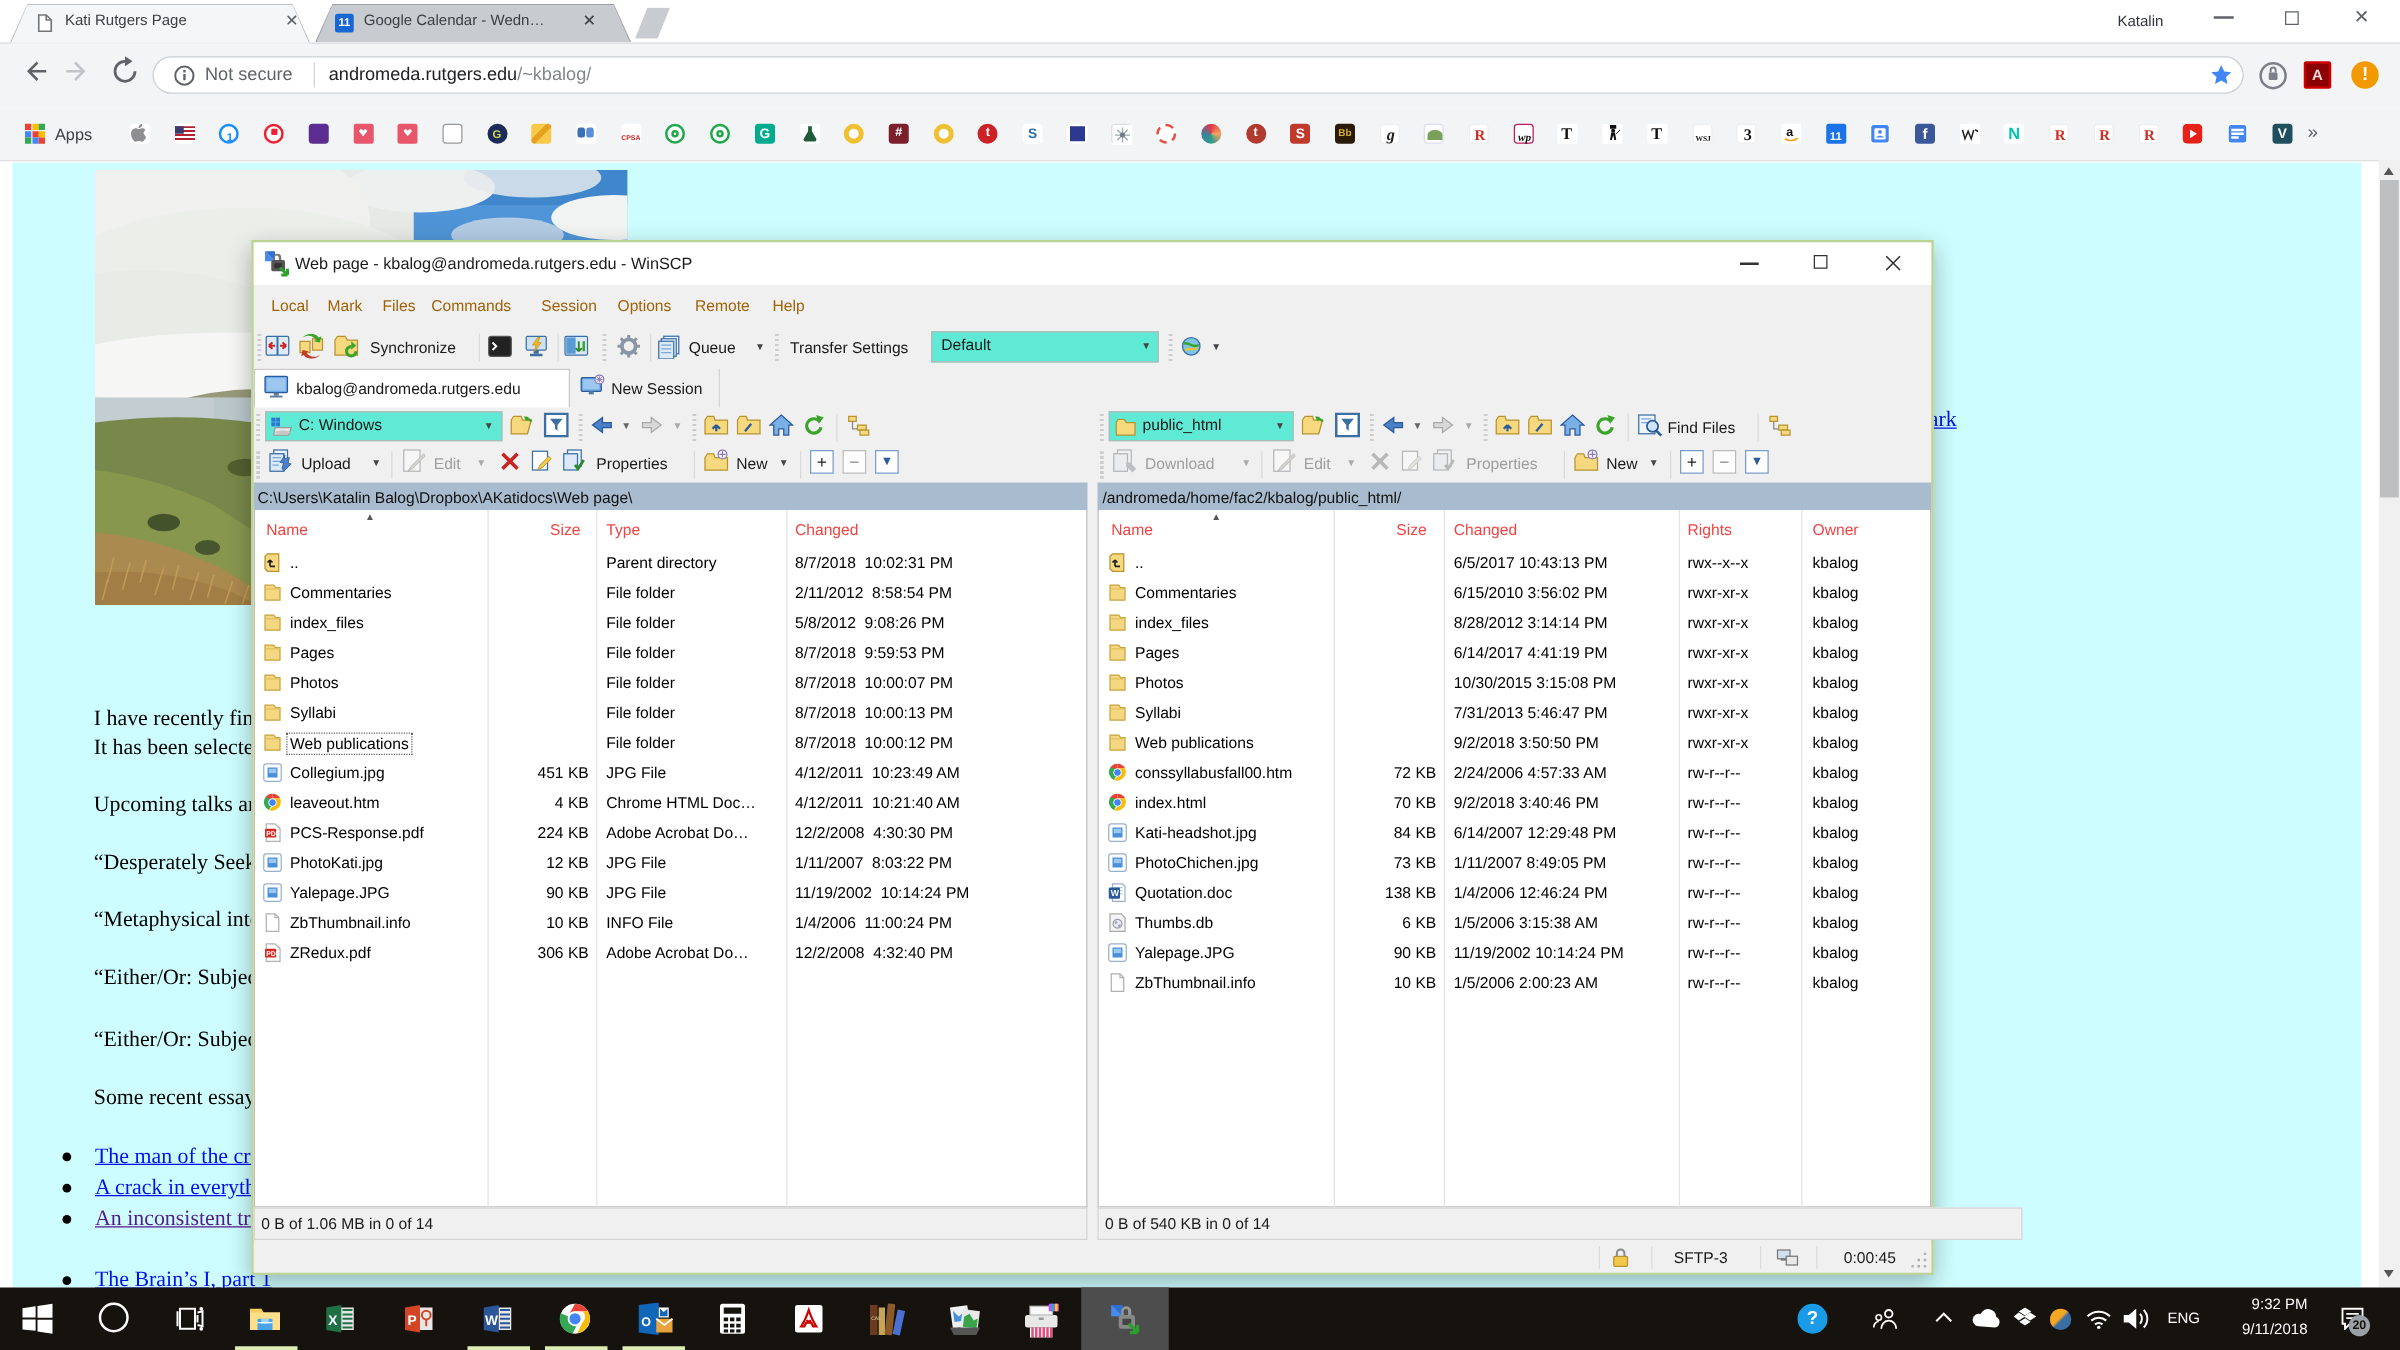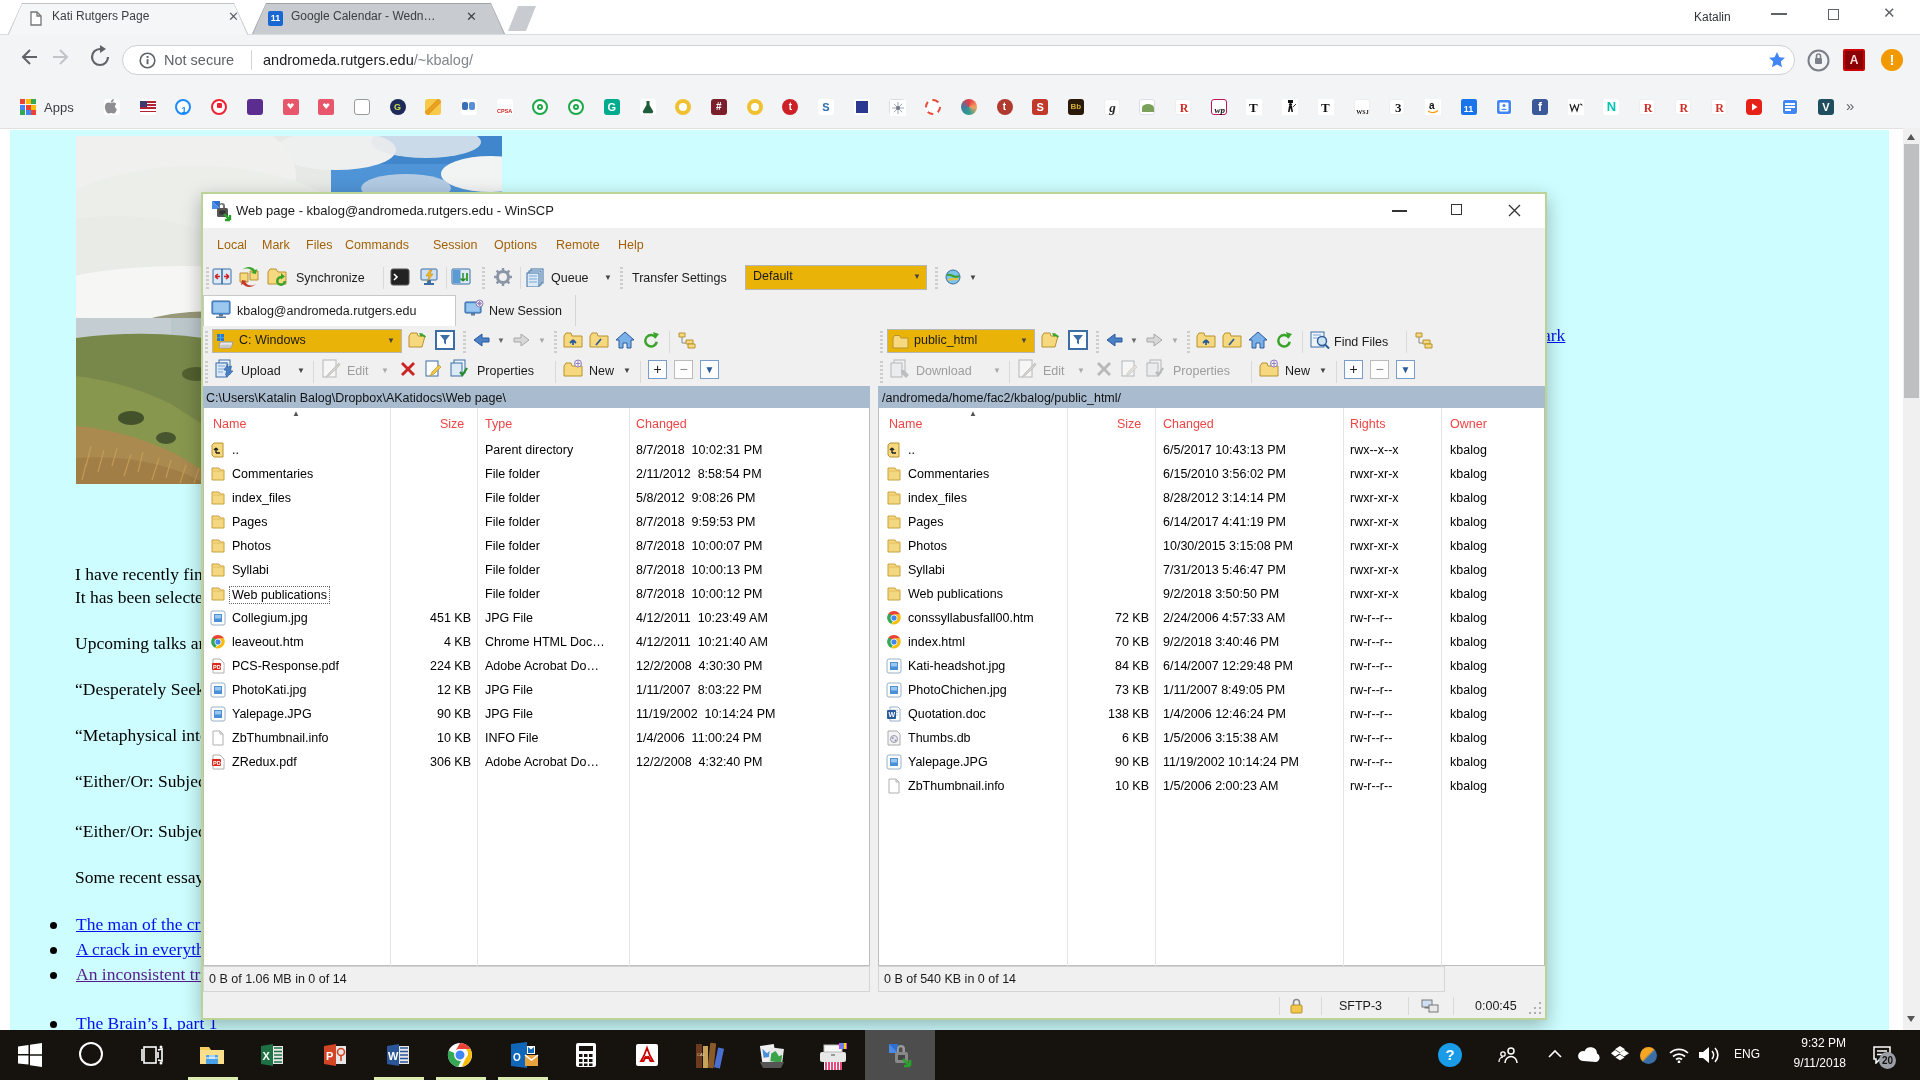--- a/index.html
+++ b/index.html
@@ -23,21 +23,21 @@
 #scrollb{position:absolute;left:1903px;top:-2px;width:17px;height:902px;background:#f0f0f0}
 #thumb{position:absolute;left:1px;top:16px;width:15px;height:254px;background:#bdbfc1}
 #winscp{position:absolute;left:201px;top:192px;width:1346px;height:828px;background:#f0f0f0;border:2px solid #bbd395;box-shadow:0 6px 18px rgba(0,0,0,.28)}
 #wtitle{position:absolute;left:0;top:0;width:1342px;height:34px;background:#fff;font-size:13px;color:#1a1a1a}
 .wmenu{position:absolute;top:10px;font-size:12.5px;color:#a16207}
 .wtxt{position:absolute;font-size:12.5px;color:#1a1a1a;white-space:nowrap}
 .gray{color:#9d9d9d}
 .grip{position:absolute;width:3px;background:repeating-linear-gradient(180deg,#cdcdcd 0 2px,transparent 2px 4px)}
 .vsep{position:absolute;width:1px;background:#d9d9d9}
 .wi{position:absolute;width:20px;height:20px}
-.combo{position:absolute;background:#eab308;border:1px solid #b6b6b6}
+.combo{position:absolute;background:#5eead4;border:1px solid #b6b6b6}
 .parr{position:absolute;font-size:8px;color:#444}
 #lpath,#rpath{position:absolute;top:192px;height:24px;background:#a9bccf;font-size:12.5px;color:#111;line-height:24px;white-space:nowrap;overflow:hidden}
 .hdr{position:absolute;font-size:12.5px;color:#ef4444}
 .list{position:absolute;background:#fff;border:1px solid #bdbdbd;border-top:none}
 .colsep{position:absolute;top:0;width:1px;background:#e4e4e4}
 .row{position:relative;height:24px;font-size:12.5px;color:#000;white-space:nowrap}
 .cell{position:absolute;top:4px;line-height:16px;white-space:pre}
 .rt{text-align:right}
 .fico{position:absolute;top:4px;width:16px;height:16px}
 .statusb{position:absolute;height:26px;background:#f0f0f0;border:1px solid #d5d5d5;font-size:12.5px;color:#1a1a1a;line-height:24px}
@@ -989,21 +989,21 @@
           </svg>
           <span class="cell" style="left:29px">ZbThumbnail.info</span>
           <span class="cell rt" style="left:190px;width:80px">10 KB</span>
           <span class="cell" style="left:284px">1/5/2006 2:00:23 AM</span>
           <span class="cell" style="left:471px">rw-r--r--</span>
           <span class="cell" style="left:571px">kbalog</span>
         </div>
 </div>
     </div>
 <div class="statusb" style="left:0;top:772px;width:667px"><span style="margin-left:5px">0 B of 1.06 MB in 0 of 14</span></div>
-<div class="statusb" style="left:675px;top:772px;width:567px"><span style="margin-left:5px">0 B of 540 KB in 0 of 14</span></div>
+<div class="statusb" style="left:675px;top:772px;width:740px"><span style="margin-left:5px">0 B of 540 KB in 0 of 14</span></div>
 <div class="abs" style="left:0;top:800px;width:1342px;height:24px;background:#f0f0f0">
 <div class="vsep" style="left:1076px;top:3px;height:18px"></div>
 <svg class="abs" style="left:1086px;top:4px" width="15" height="16" viewBox="0 0 15 16">
         <rect x="2" y="7" width="11" height="8" rx="1" fill="#f2c84b" stroke="#b8922e"></rect>
         <path d="M4.5 7V4.5a3 3 0 0 1 6 0V7" fill="none" stroke="#8a8a8a" stroke-width="1.6"></path>
       </svg>
 <div class="vsep" style="left:1118px;top:3px;height:18px"></div>
 <span class="wtxt" style="left:1136px;top:5px">SFTP-3</span>
 <div class="vsep" style="left:1205px;top:3px;height:18px"></div>
 <svg class="abs" style="left:1218px;top:5px" width="18" height="14" viewBox="0 0 18 14">

